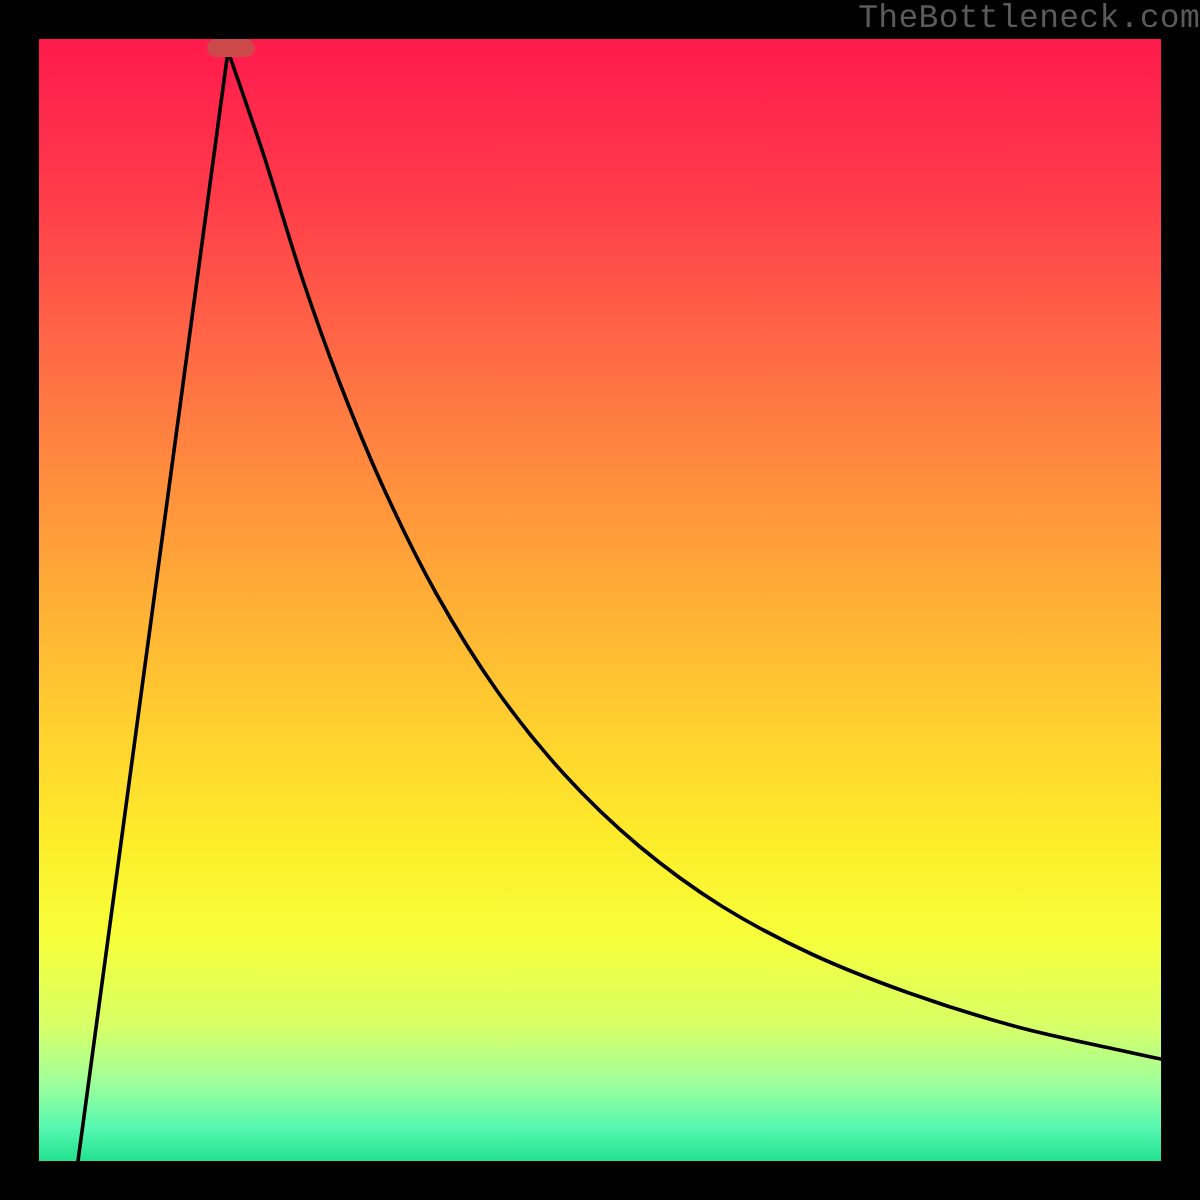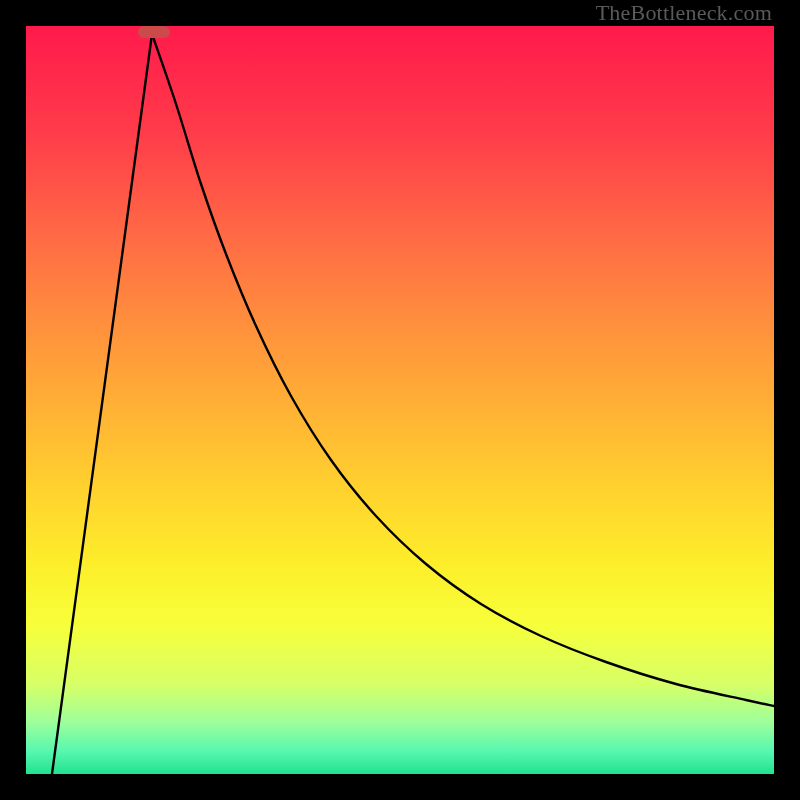--- a/index.html
+++ b/index.html
@@ -43,22 +43,22 @@
   svg.curve {
     position: absolute;
     left: 0;
     top: 0;
     width: 748px;
     height: 748px;
   }
   .watermark {
     position: absolute;
     top: 0px;
-    right: 28px;
-    font-family: Liberation Serif, serif;
+    right: 0;
+    font-family: Liberation Mono, monospace;
     font-size: 22px;
     color: #5a5a5a;
     letter-spacing: 0.2px;
   }
   .marker {
     position: absolute;
     width: 32px;
     height: 12px;
     border-radius: 6px;
     background: #cc4a4a;

